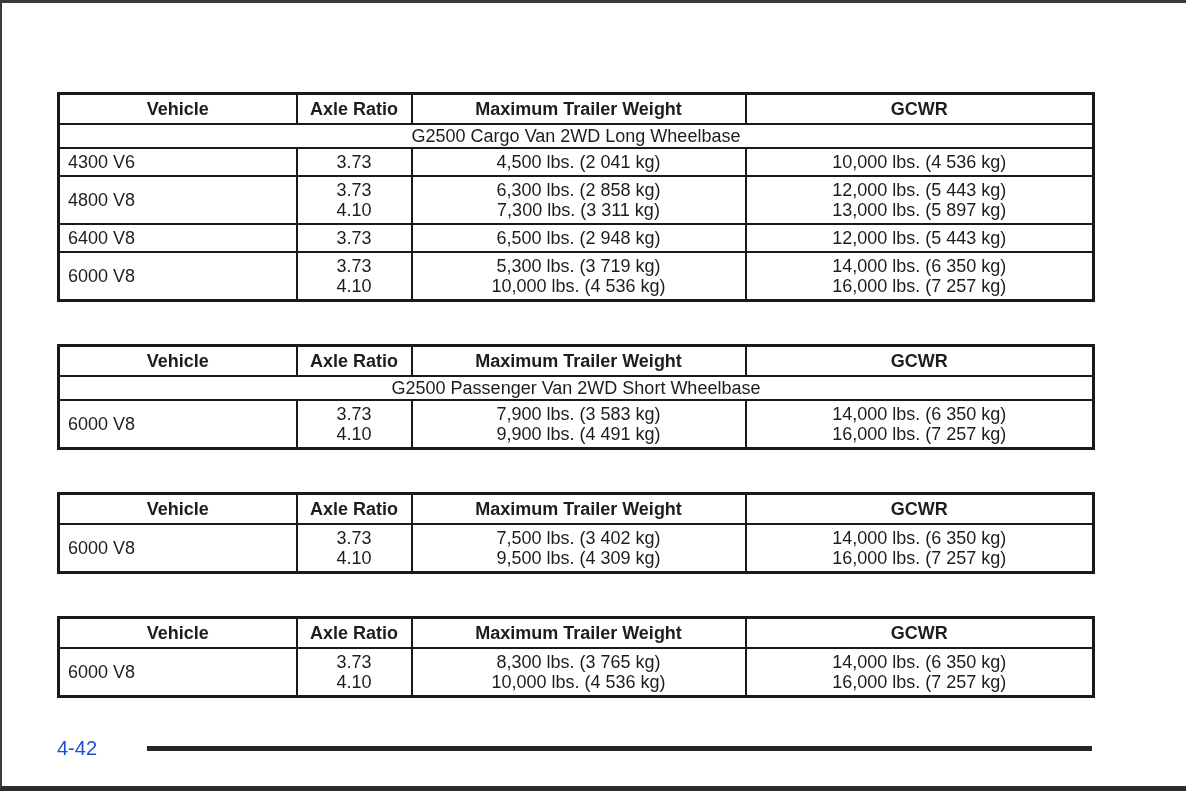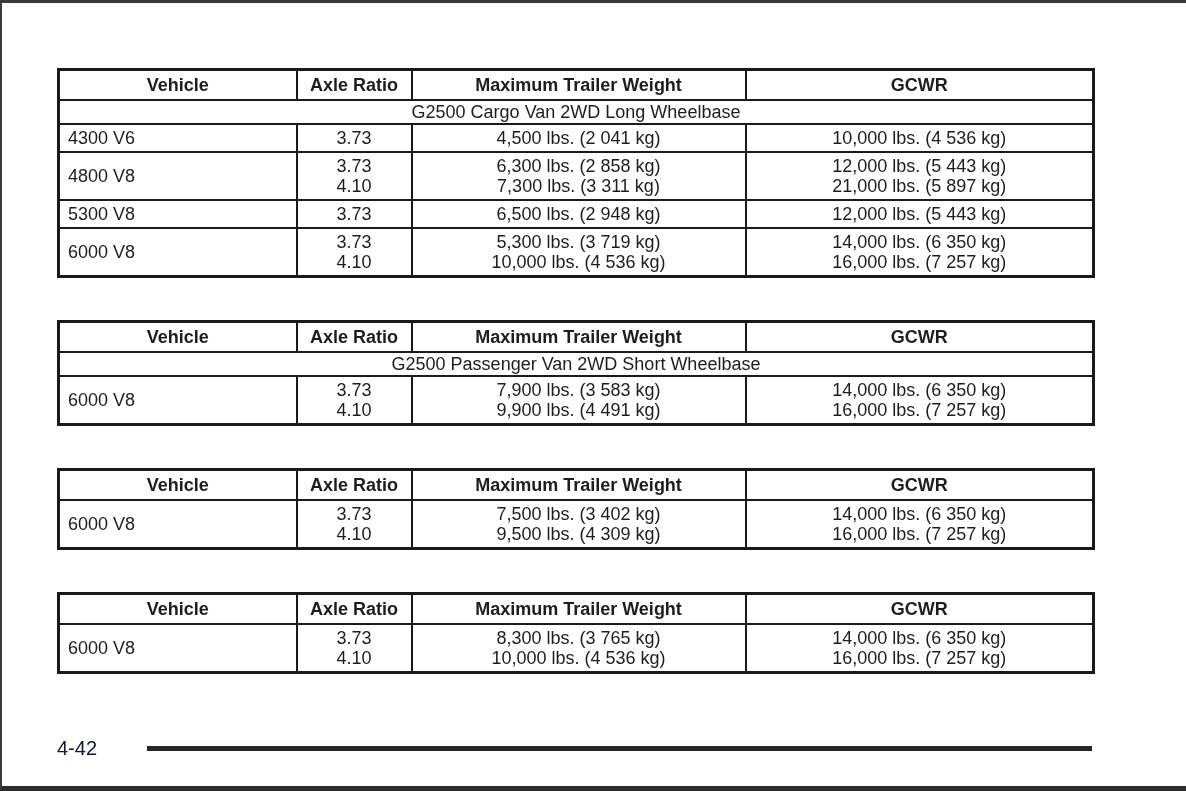--- a/index.html
+++ b/index.html
@@ -24,20 +24,21 @@
     left: 55px;
     top: 65px;
     width: 1035px;
   }
   table.spec {
     border-collapse: collapse;
     table-layout: fixed;
     width: 1035px;
     border: 3px solid #1a1a1a;
     margin-bottom: 42px;
+    margin-top: 24px;
   }
   table.spec th, table.spec td {
     border: 2px solid #1a1a1a;
     font-size: 18px;
     line-height: 20px;
   }
   table.spec th {
     font-weight: bold;
     text-align: center;
     padding: 4px 2px;
@@ -60,21 +61,21 @@
     position: absolute;
     left: 55px;
     top: 733px;
     width: 1035px;
     display: flex;
     align-items: center;
   }
   .page-number {
     font-size: 20px;
     line-height: 24px;
-    color: #0f172a;
+    color: #1d4ed8;
   }
   .footer-rule {
     margin-left: 50px;
     height: 5px;
     flex: 1;
     background: #262626;
   }
 </style>
 </head>
 <body>
@@ -120,26 +121,26 @@
             <td class="num">
               <div>3.73</div>
               <div>4.10</div>
             </td>
             <td class="num">
               <div>6,300 lbs. (2 858 kg)</div>
               <div>7,300 lbs. (3 311 kg)</div>
             </td>
             <td class="num">
               <div>12,000 lbs. (5 443 kg)</div>
-              <div>21,000 lbs. (5 897 kg)</div>
-            </td>
-          </tr>
-          <tr>
-            <td class="veh">
-              <div>5300 V8</div>
+              <div>13,000 lbs. (5 897 kg)</div>
+            </td>
+          </tr>
+          <tr>
+            <td class="veh">
+              <div>6400 V8</div>
             </td>
             <td class="num">
               <div>3.73</div>
             </td>
             <td class="num">
               <div>6,500 lbs. (2 948 kg)</div>
             </td>
             <td class="num">
               <div>12,000 lbs. (5 443 kg)</div>
             </td>

